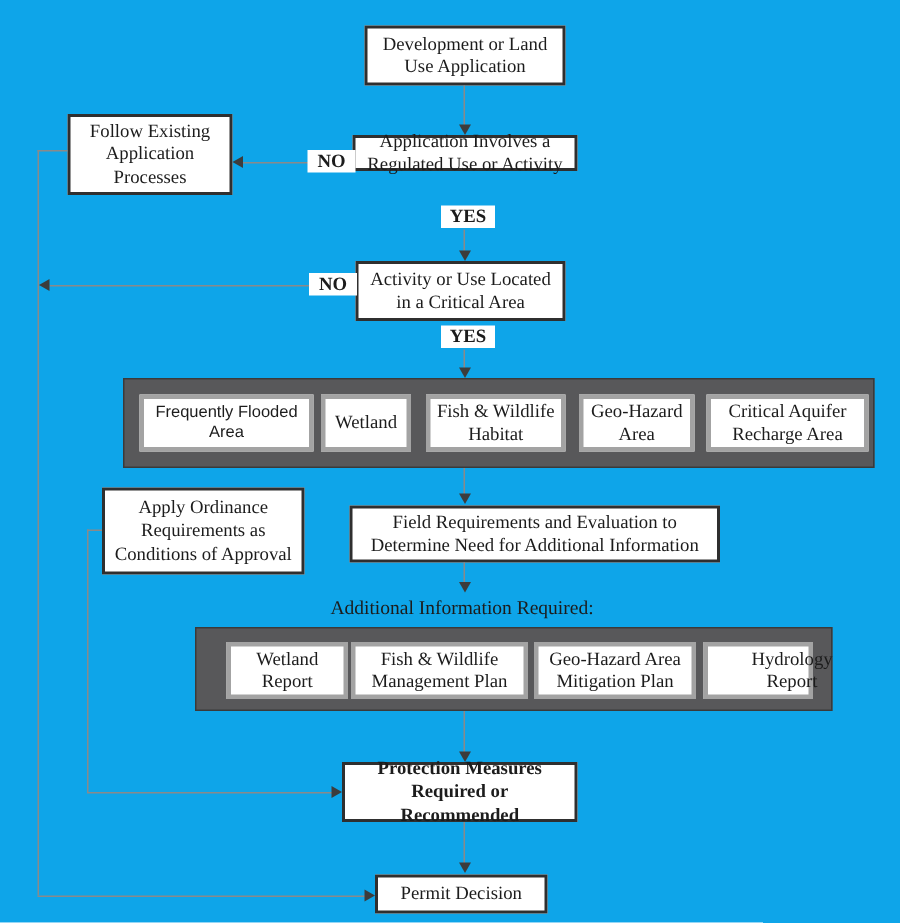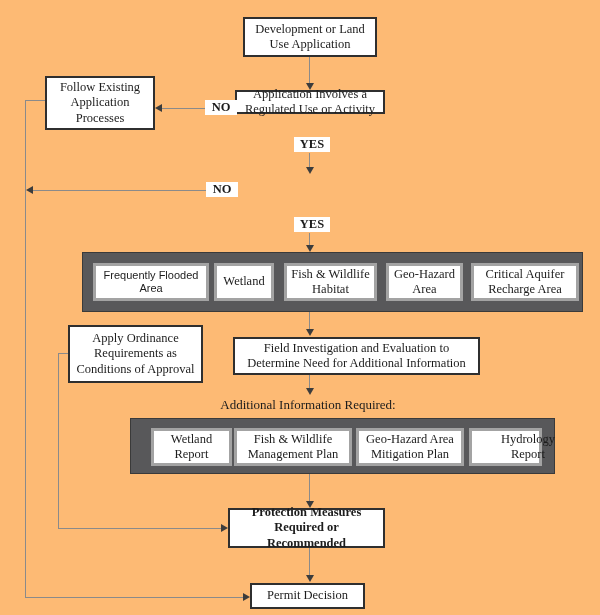--- a/index.html
+++ b/index.html
@@ -1,16 +1,16 @@
 <!DOCTYPE html>
 <html style="--band-bg: #58585a; --line: #8a8a8a; --arrow: #3c3c3c; --box-border: #2f2f2f;"><head>
 <meta charset="utf-8">
 <style>
   html,body{margin:0;padding:0;background:#fff;}
-  #stage{position:relative;width:600px;height:615px;background:#fdba74;overflow:hidden;
+  #stage{position:relative;width:600px;height:615px;background:#0ea5e9;overflow:hidden;
          font-family:"Liberation Serif", serif;color:#1c1c1c;}
   .box{position:absolute;background:#fff;border:2px solid var(--box-border,#2f2f2f);
        display:flex;align-items:center;justify-content:center;text-align:center;
        font-size:12.5px;line-height:1.22;padding:2px 4px;box-sizing:border-box;}
   .band{position:absolute;background:var(--band-bg,#58585a);border:1px solid #3a3a3a;box-sizing:border-box;}
   .bandbox{position:absolute;background:#fff;border:3px solid #a3a3a3;display:flex;align-items:center;
        justify-content:center;text-align:center;font-size:12.5px;line-height:1.22;
        padding:2px 3px;box-sizing:border-box;}
   .sans{font-family:"Liberation Sans", sans-serif;font-size:11px;}
   .lbl{position:absolute;font-weight:700;font-size:12.5px;text-align:center;background:#fff;padding:0 2px;}
@@ -41,20 +41,21 @@
   <div class="box" style="left:235px;top:90px;width:150px;height:24px;font-family:Liberation Serif, serif;">Application Involves a Regulated Use or Activity</div>
 
   <div class="hline" style="left:162px;top:108px;width:45px;"></div>
   <div class="arr arr-left" style="left:155px;top:104px;"></div>
   <div class="lbl" style="left:205px;top:100px;width:28px;">NO</div>
 
   <div class="lbl" style="left:294px;top:137px;width:32px;">YES</div>
   <div class="vline" style="left:309px;top:153px;height:15px;"></div>
   <div class="arr arr-down" style="left:306px;top:167px;"></div>
 
+  <div class="box" style="left:237px;top:174px;width:140px;height:40px;">Activity or Use Located in a Critical Area</div>
 
   <div class="hline" style="left:33px;top:190px;width:174px;"></div>
   <div class="arr arr-left" style="left:26px;top:186px;"></div>
   <div class="lbl" style="left:206px;top:182px;width:28px;">NO</div>
 
   <div class="lbl" style="left:294px;top:217px;width:32px;">YES</div>
   <div class="vline" style="left:309px;top:233px;height:13px;"></div>
   <div class="arr arr-down" style="left:306px;top:245px;"></div>
 
   <div class="band" style="left:82px;top:252px;width:501px;height:60px;">
@@ -63,21 +64,21 @@
     <div class="bandbox" style="left:201px;top:10px;width:93px;height:38px;">Fish &amp; Wildlife Habitat</div>
     <div class="bandbox" style="left:303px;top:10px;width:77px;height:38px;">Geo-Hazard Area</div>
     <div class="bandbox" style="left:388px;top:10px;width:108px;height:38px;">Critical Aquifer Recharge Area</div>
   </div>
 
   <div class="vline" style="left:309px;top:312px;height:18px;"></div>
   <div class="arr arr-down" style="left:306px;top:329px;"></div>
 
   <div class="box" style="left:68px;top:325px;width:135px;height:58px;">Apply Ordinance Requirements as Conditions of Approval</div>
 
-  <div class="box" style="left:233px;top:337px;width:247px;height:38px;">Field Investigation and Evaluation to Determine Need for Additional Information</div>
+  <div class="box" style="left:233px;top:337px;width:247px;height:38px;">Field Requirements and Evaluation to Determine Need for Additional Information</div>
 
   <div class="vline" style="left:309px;top:375px;height:14px;"></div>
   <div class="arr arr-down" style="left:306px;top:388px;"></div>
 
   <div class="caption" style="left:208px;top:397px;width:200px;">Additional Information Required:</div>
 
   <div class="band" style="left:130px;top:418px;width:425px;height:56px;">
     <div class="bandbox" style="left:20px;top:9px;width:81px;height:38px;">Wetland Report</div>
     <div class="bandbox" style="left:103px;top:9px;width:118px;height:38px;">Fish &amp; Wildlife Management Plan</div>
     <div class="bandbox" style="left:225px;top:9px;width:108px;height:38px;">Geo-Hazard Area Mitigation Plan</div>

